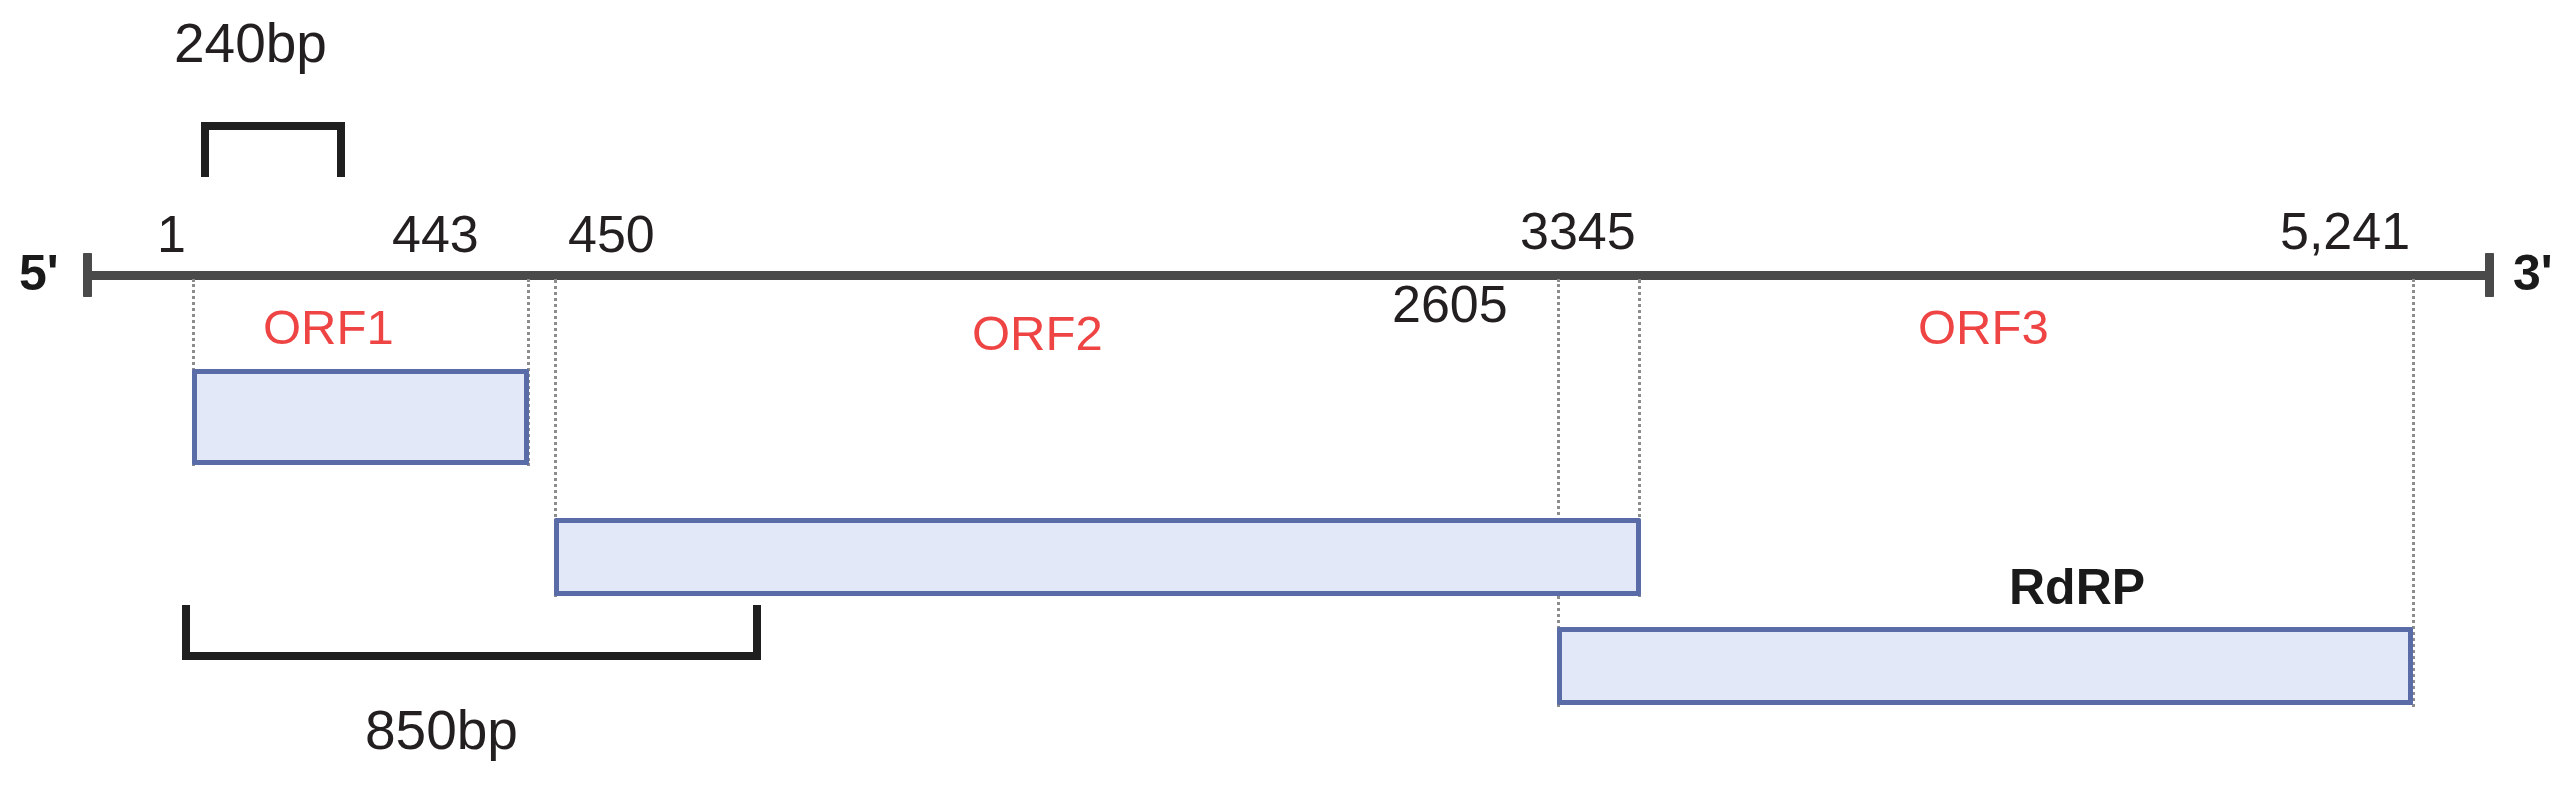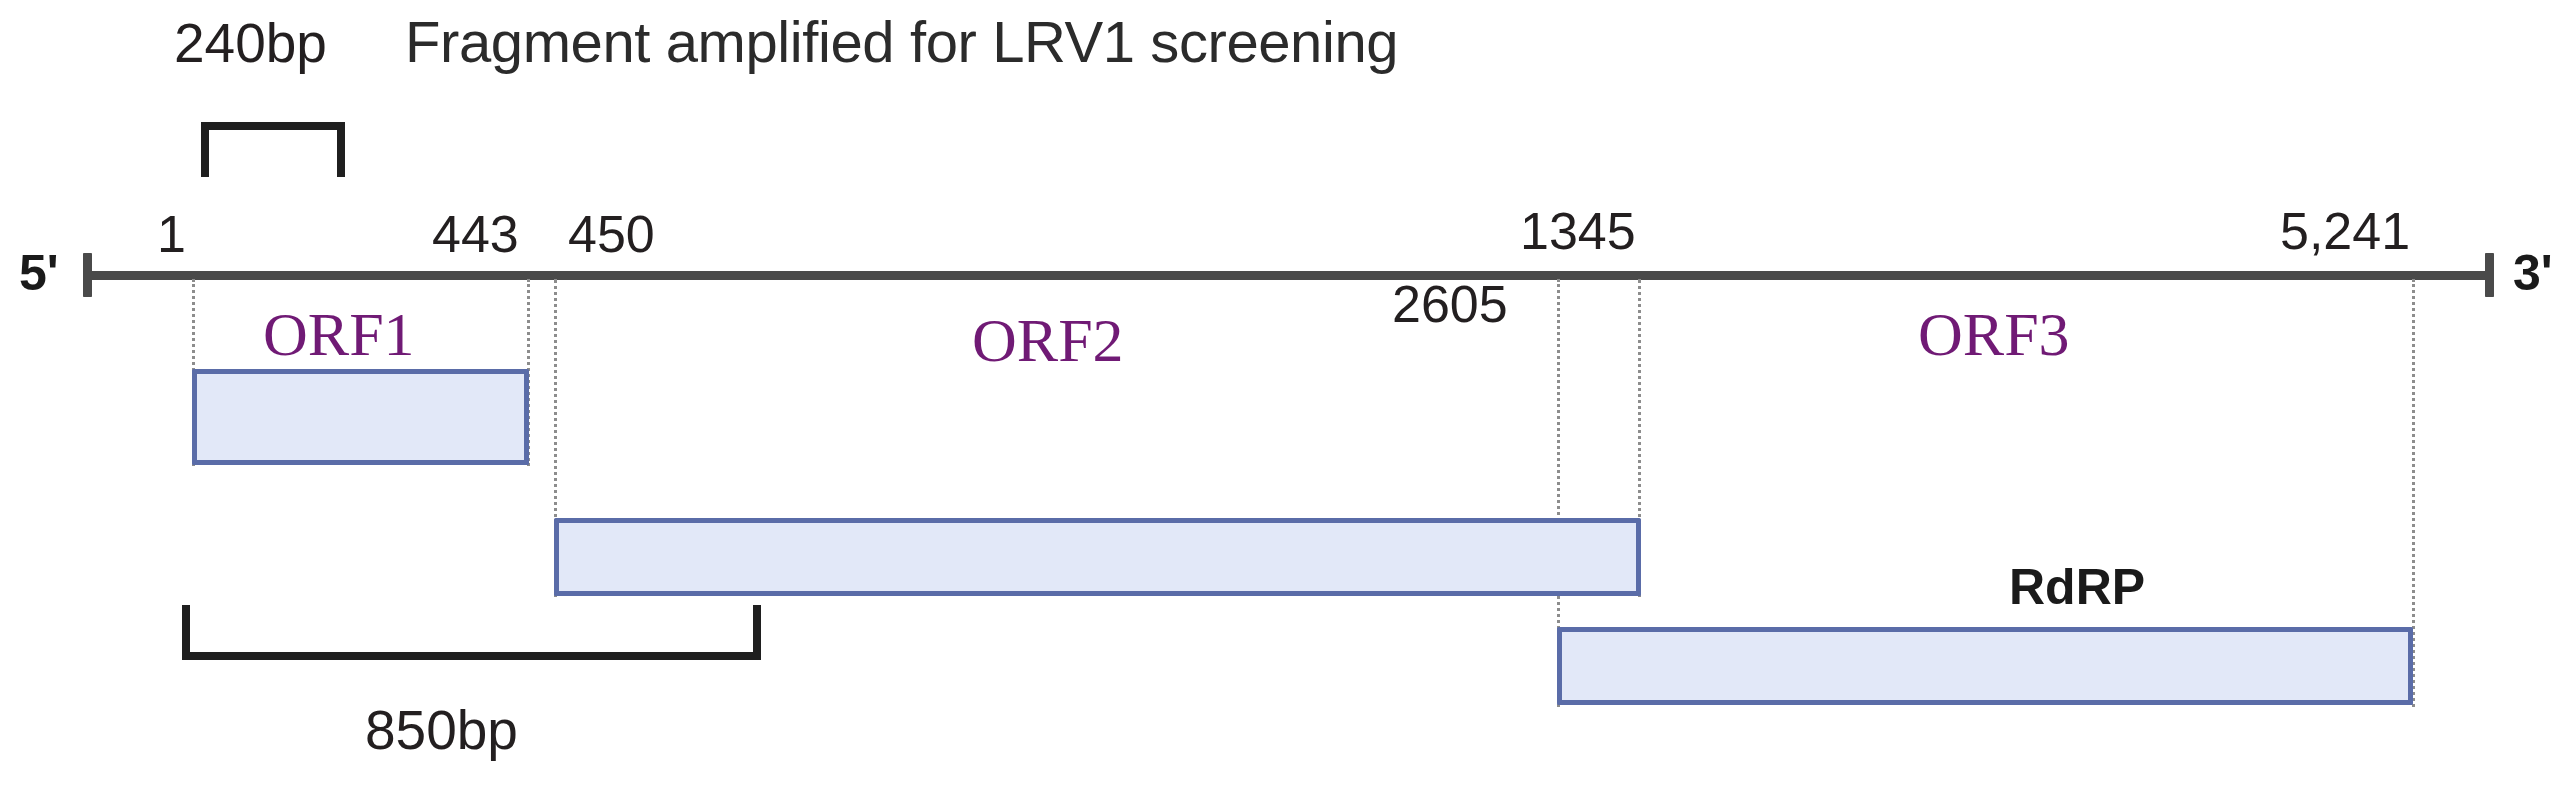--- a/index.html
+++ b/index.html
@@ -38,23 +38,22 @@
   .coord {
     font-size: 52px;
     color: #231f20;
   }
   .endlabel {
     font-size: 50px;
     font-weight: bold;
     color: #1a1a1a;
   }
   .orflabel {
-    font-size: 62px;
-    color: #701a75;
-    font-family: Liberation Serif, serif;
+    font-size: 49px;
+    color: #ef4444;
   }
   .genelabel {
     font-size: 50px;
     font-weight: bold;
     color: #1a1a1a;
   }
 
   
   .backbone {
     position: absolute;
@@ -101,31 +100,30 @@
     border-right: 8.6px solid #1f1f1f;
   }
 </style>
 </head>
 <body>
 
 <div id="stage">
 
   <div class="txt bplabel" style="left:174px; top:15.7px;">240bp</div>
 
-  <div class="txt caption" style="left:405px; top:12.5px;">Fragment amplified for LRV1 screening</div>
 
   <div class="bracket-top" style="left:201px; top:122px; width:144px; height:55px;"></div>
 
   <div class="txt coord" style="left:157px; top:208px;">1</div>
 
-  <div class="txt coord" style="left:432px; top:208px;text-align:right;">443</div>
+  <div class="txt coord" style="left:392px; top:208px;text-align:right;">443</div>
 
   <div class="txt coord" style="left:568px; top:208px;">450</div>
 
-  <div class="txt coord" style="left:1520px; top:205px;">1345</div>
+  <div class="txt coord" style="left:1520px; top:205px;">3345</div>
 
   <div class="txt coord" style="left:2280px; top:205px;">5,241</div>
 
   <div class="txt endlabel" style="left:19px; top:248px;">5'</div>
 
   <div class="terminus" style="left:83px; top:253px; height:44px;"></div>
 
   <div class="backbone" style="left:83px; top:271px; width:2411px;"></div>
 
   <div class="terminus" style="left:2485px; top:253px; height:44px;"></div>

